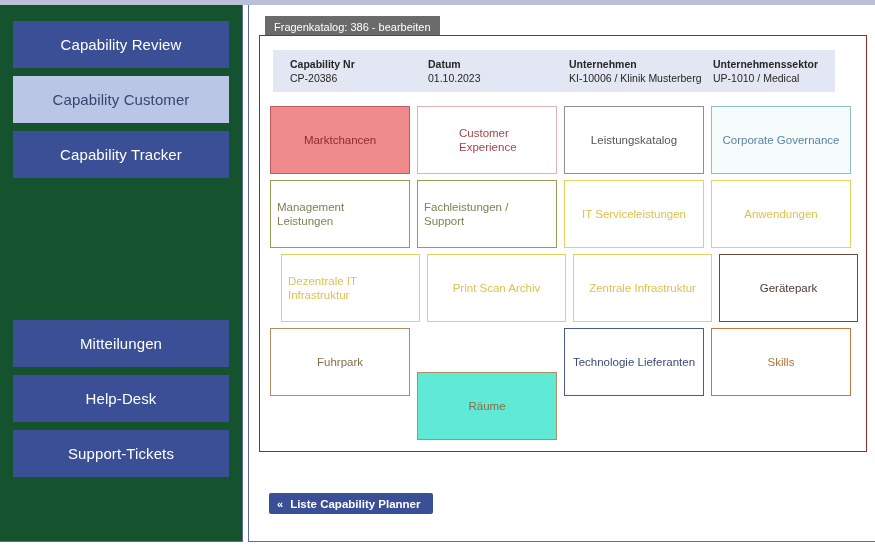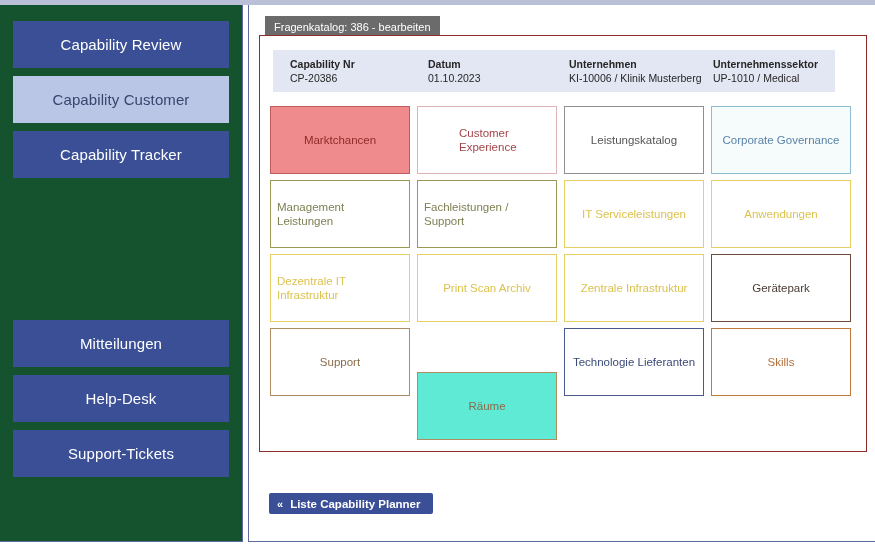--- a/index.html
+++ b/index.html
@@ -255,36 +255,36 @@
               <span>Fachleistungen / Support</span>
             </div>
             <div class="tile" style="background: rgb(255, 255, 255); border-color: rgb(232, 207, 98); color: rgb(220, 194, 79);">
               <span>IT Serviceleistungen</span>
             </div>
             <div class="tile" style="background: rgb(255, 255, 255); border-color: rgb(232, 207, 98); color: rgb(220, 194, 79);">
               <span>Anwendungen</span>
             </div>
           </div>
           <div class="tile-row">
-            <div class="tile" style="background: rgb(255, 255, 255); border-color: rgb(232, 207, 98); color: rgb(220, 194, 79);">
+            <div class="tile" style="background: rgb(255, 255, 255); border-color: rgb(232, 207, 98); color: rgb(220, 194, 79); margin-left: 11px;">
               <span>Dezentrale IT Infrastruktur</span>
             </div>
             <div class="tile" style="background: rgb(255, 255, 255); border-color: rgb(232, 207, 98); color: rgb(220, 194, 79);">
               <span>Print Scan Archiv</span>
             </div>
             <div class="tile" style="background: rgb(255, 255, 255); border-color: rgb(232, 207, 98); color: rgb(220, 194, 79);">
               <span>Zentrale Infrastruktur</span>
             </div>
             <div class="tile" style="background: rgb(255, 255, 255); border-color: rgb(107, 75, 62); color: rgb(74, 59, 51);">
               <span>Gerätepark</span>
             </div>
           </div>
           <div class="tile-row">
             <div class="tile" style="background: rgb(255, 255, 255); border-color: rgb(176, 140, 99); color: rgb(138, 107, 74);">
-              <span>Support</span>
+              <span>Fuhrpark</span>
             </div>
             <div class="tile" style="background: #5eead4; border-color: rgb(176, 140, 99); color: rgb(138, 107, 74); margin-top: 44px;">
               <span>Räume</span>
             </div>
             <div class="tile" style="background: rgb(255, 255, 255); border-color: rgb(74, 90, 140); color: rgb(60, 74, 120);">
               <span>Technologie Lieferanten</span>
             </div>
             <div class="tile" style="background: rgb(255, 255, 255); border-color: rgb(192, 122, 62); color: rgb(176, 112, 58);">
               <span>Skills</span>
             </div>

